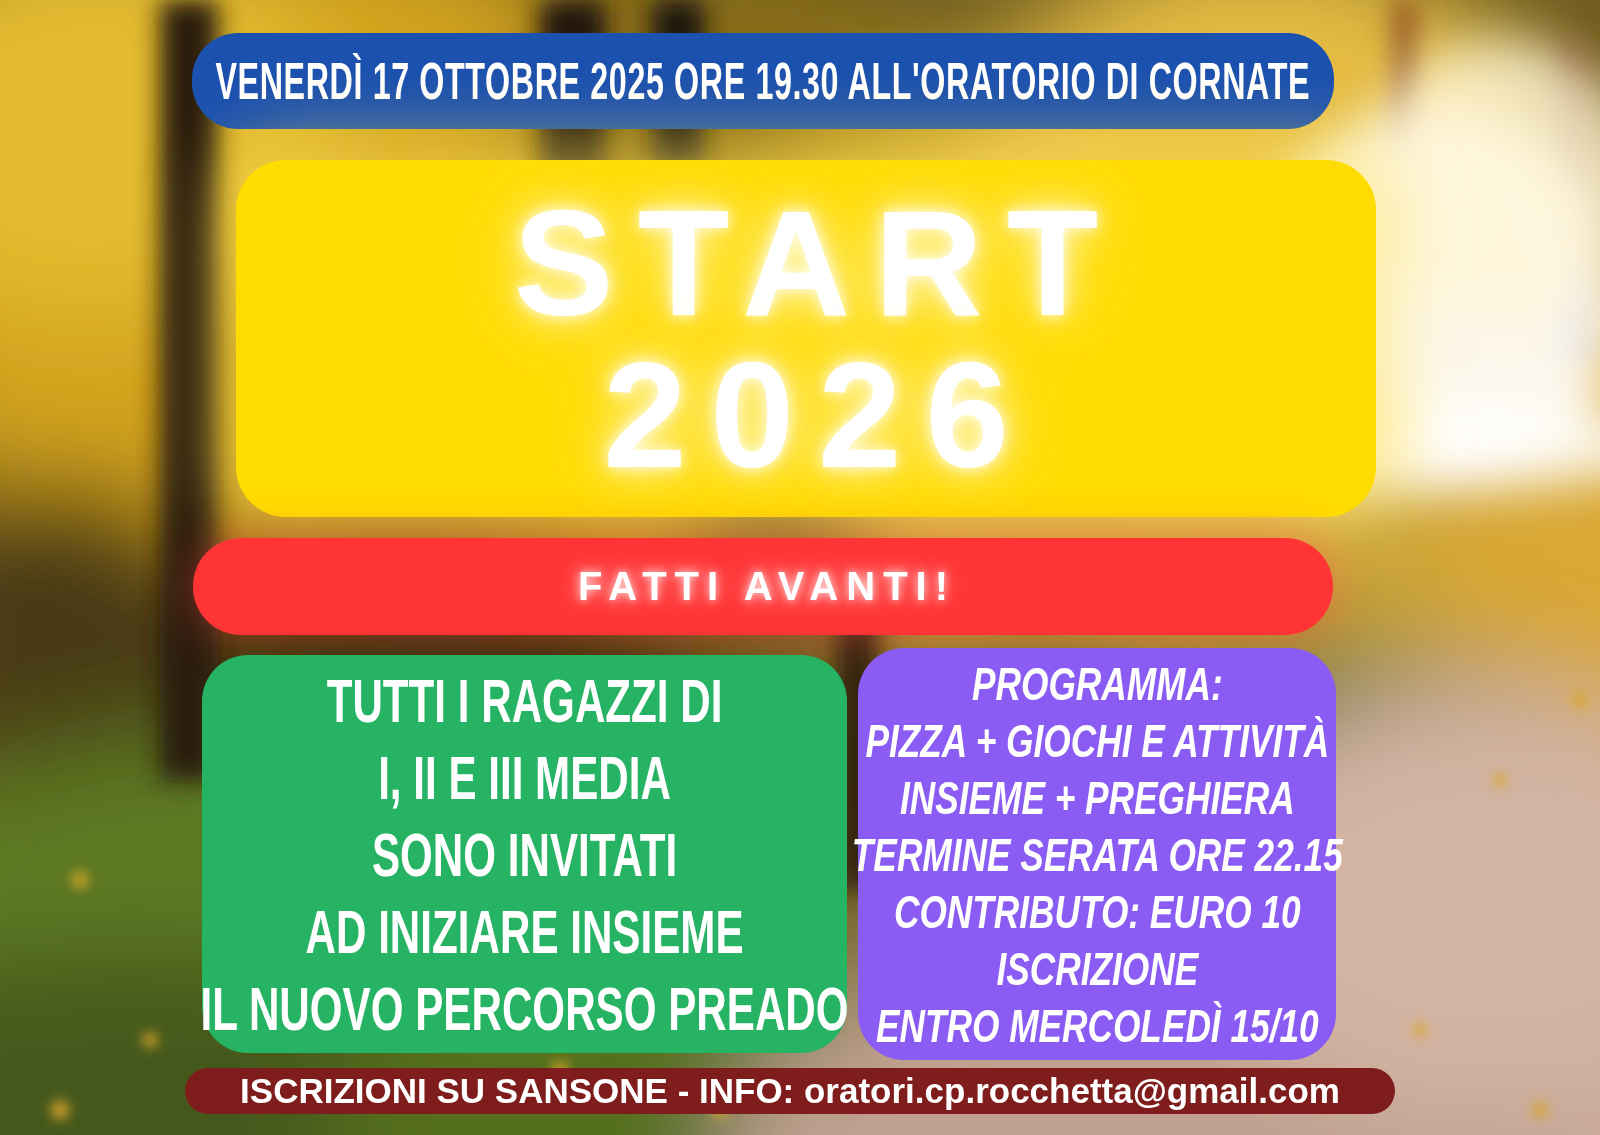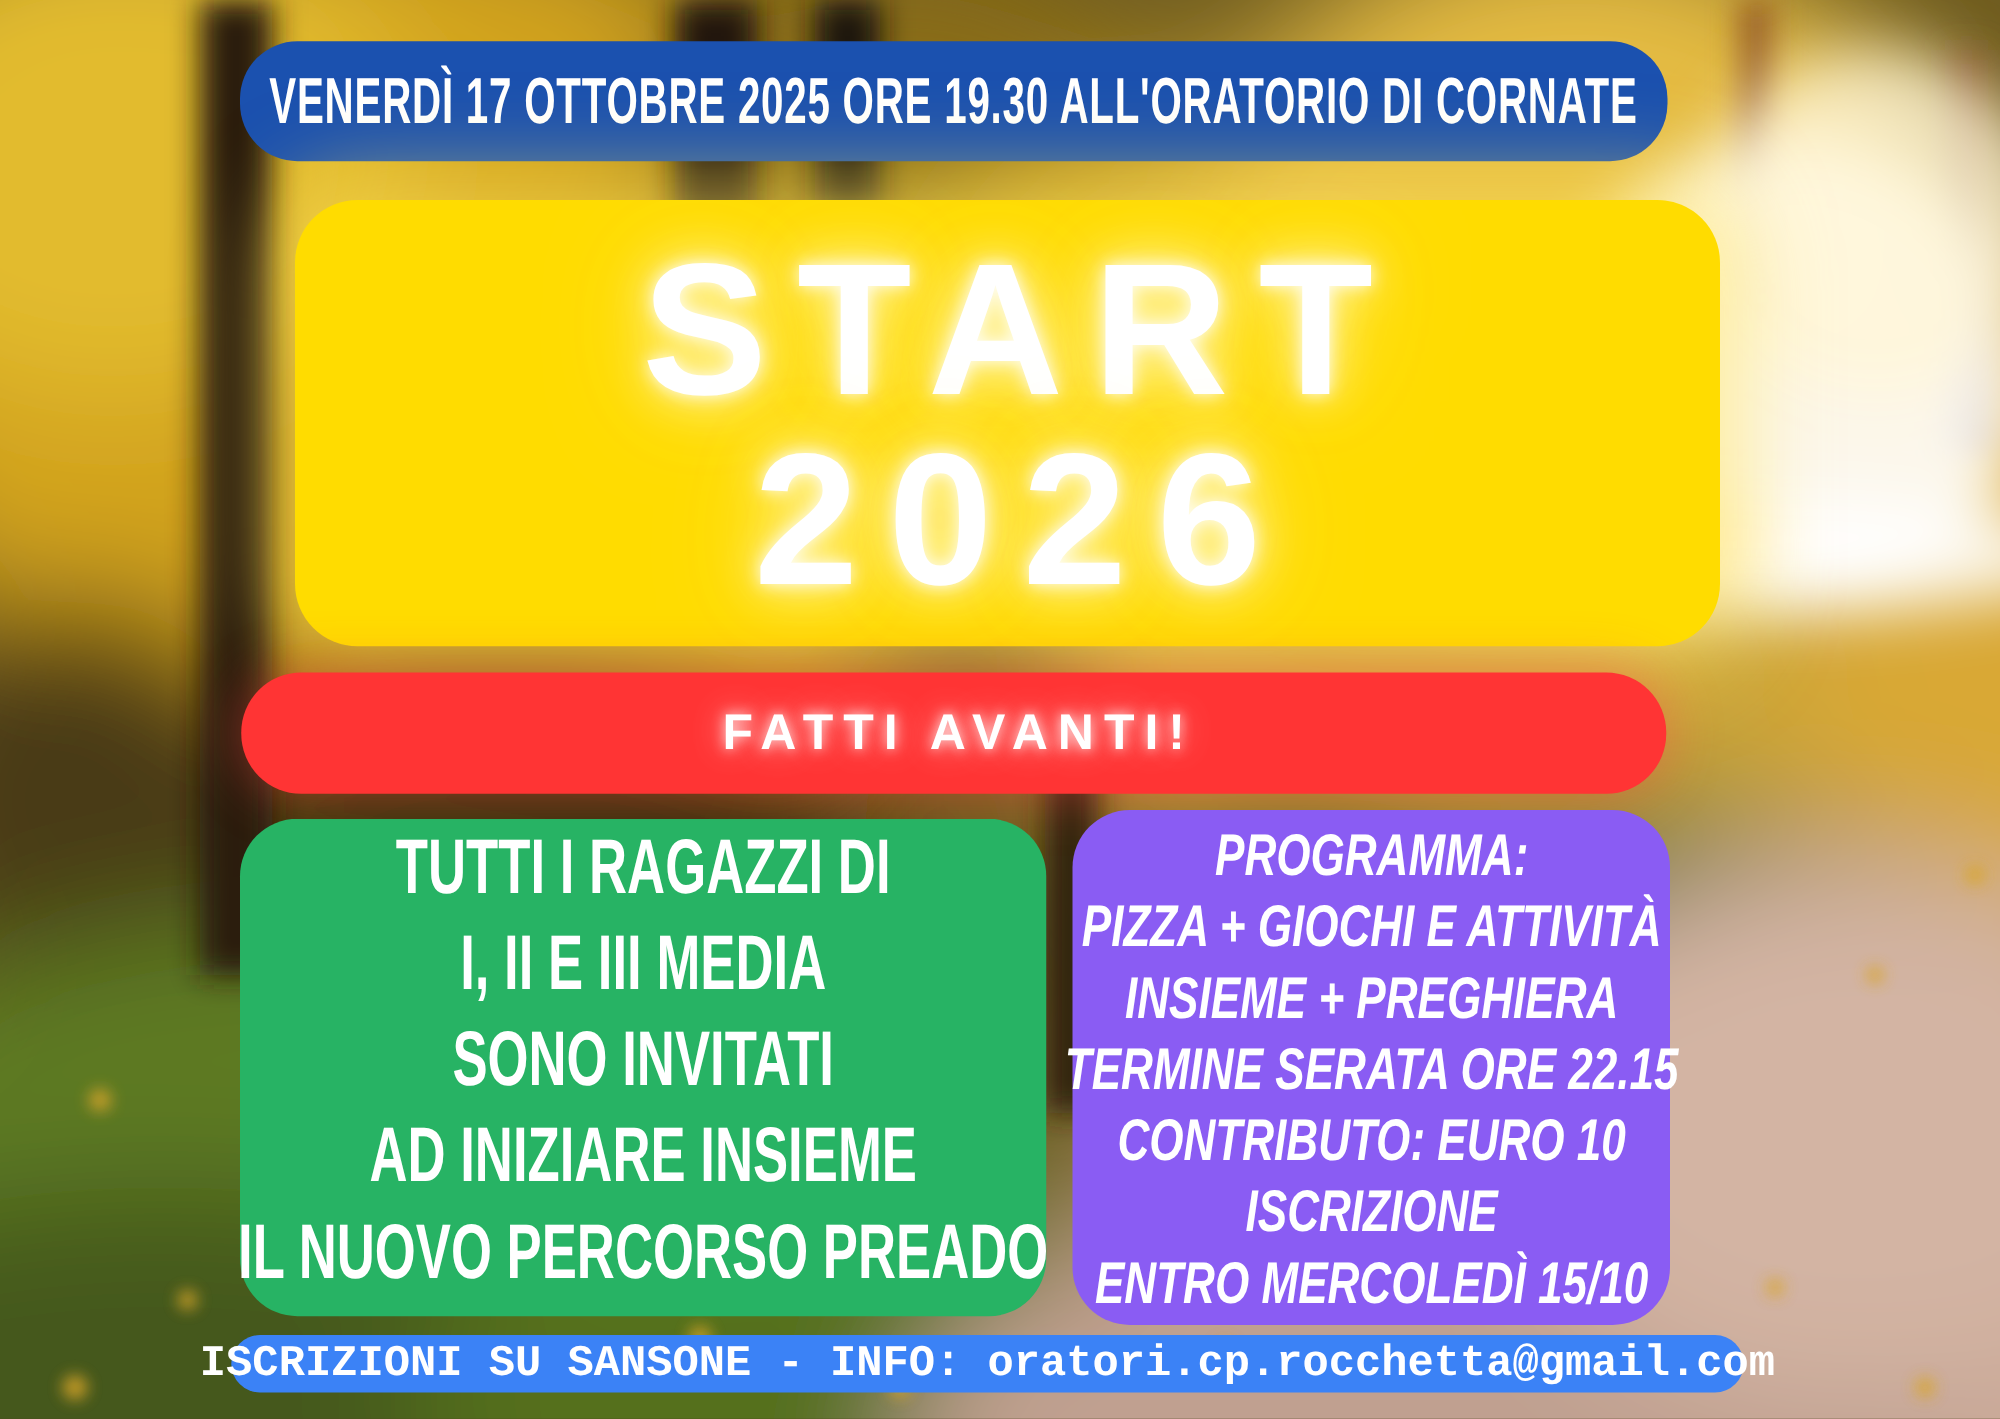--- a/index.html
+++ b/index.html
@@ -46,23 +46,23 @@
     box-shadow:0 0 45px rgba(255,70,70,0.45);
   }
   .tagline-banner .txt {
     color:#fff; font-weight:700; font-size:40px; letter-spacing:0.2em; text-indent:0.2em;
     white-space:nowrap;
     text-shadow:0 0 10px rgba(255,255,255,0.9), 0 0 26px rgba(255,210,210,0.8);
   }
 
   
   .invite-card {
-    left:192px; top:655px; width:645px; height:398px;
+    left:202px; top:655px; width:645px; height:398px;
     background:#27b364; border-radius:46px;
-    display:flex; flex-direction:column; align-items:center; 
+    display:flex; flex-direction:column; align-items:center; justify-content:center;
   }
   .invite-card .lines { transform:scaleX(0.68); }
   .invite-card .line {
     color:#fff; font-weight:700; font-size:62px; line-height:77px;
     text-align:center; white-space:nowrap;
   }
 
   
   .program-card {
     left:858px; top:648px; width:478px; height:412px;
@@ -71,22 +71,22 @@
   }
   .program-card .lines { transform:scaleX(0.75); }
   .program-card .line {
     color:#fff; font-weight:700; font-size:47px; line-height:57px;
     text-align:center; white-space:nowrap;
   }
 
   
   .footer-banner {
     left:185px; top:1068px; width:1210px; height:46px;
-    background:#3b82f6; border-radius:24px;
-    display:flex; align-items:center; justify-content:center;font-family:Liberation Mono, monospace;
+    background:#7f1d1d; border-radius:24px;
+    display:flex; align-items:center; justify-content:center;
   }
   .footer-banner .txt {
     color:#fff; font-weight:700; font-size:35px; white-space:nowrap; letter-spacing:0px;
   }
 </style>
 </head>
 <body>
 
 <div class="poster">
 

